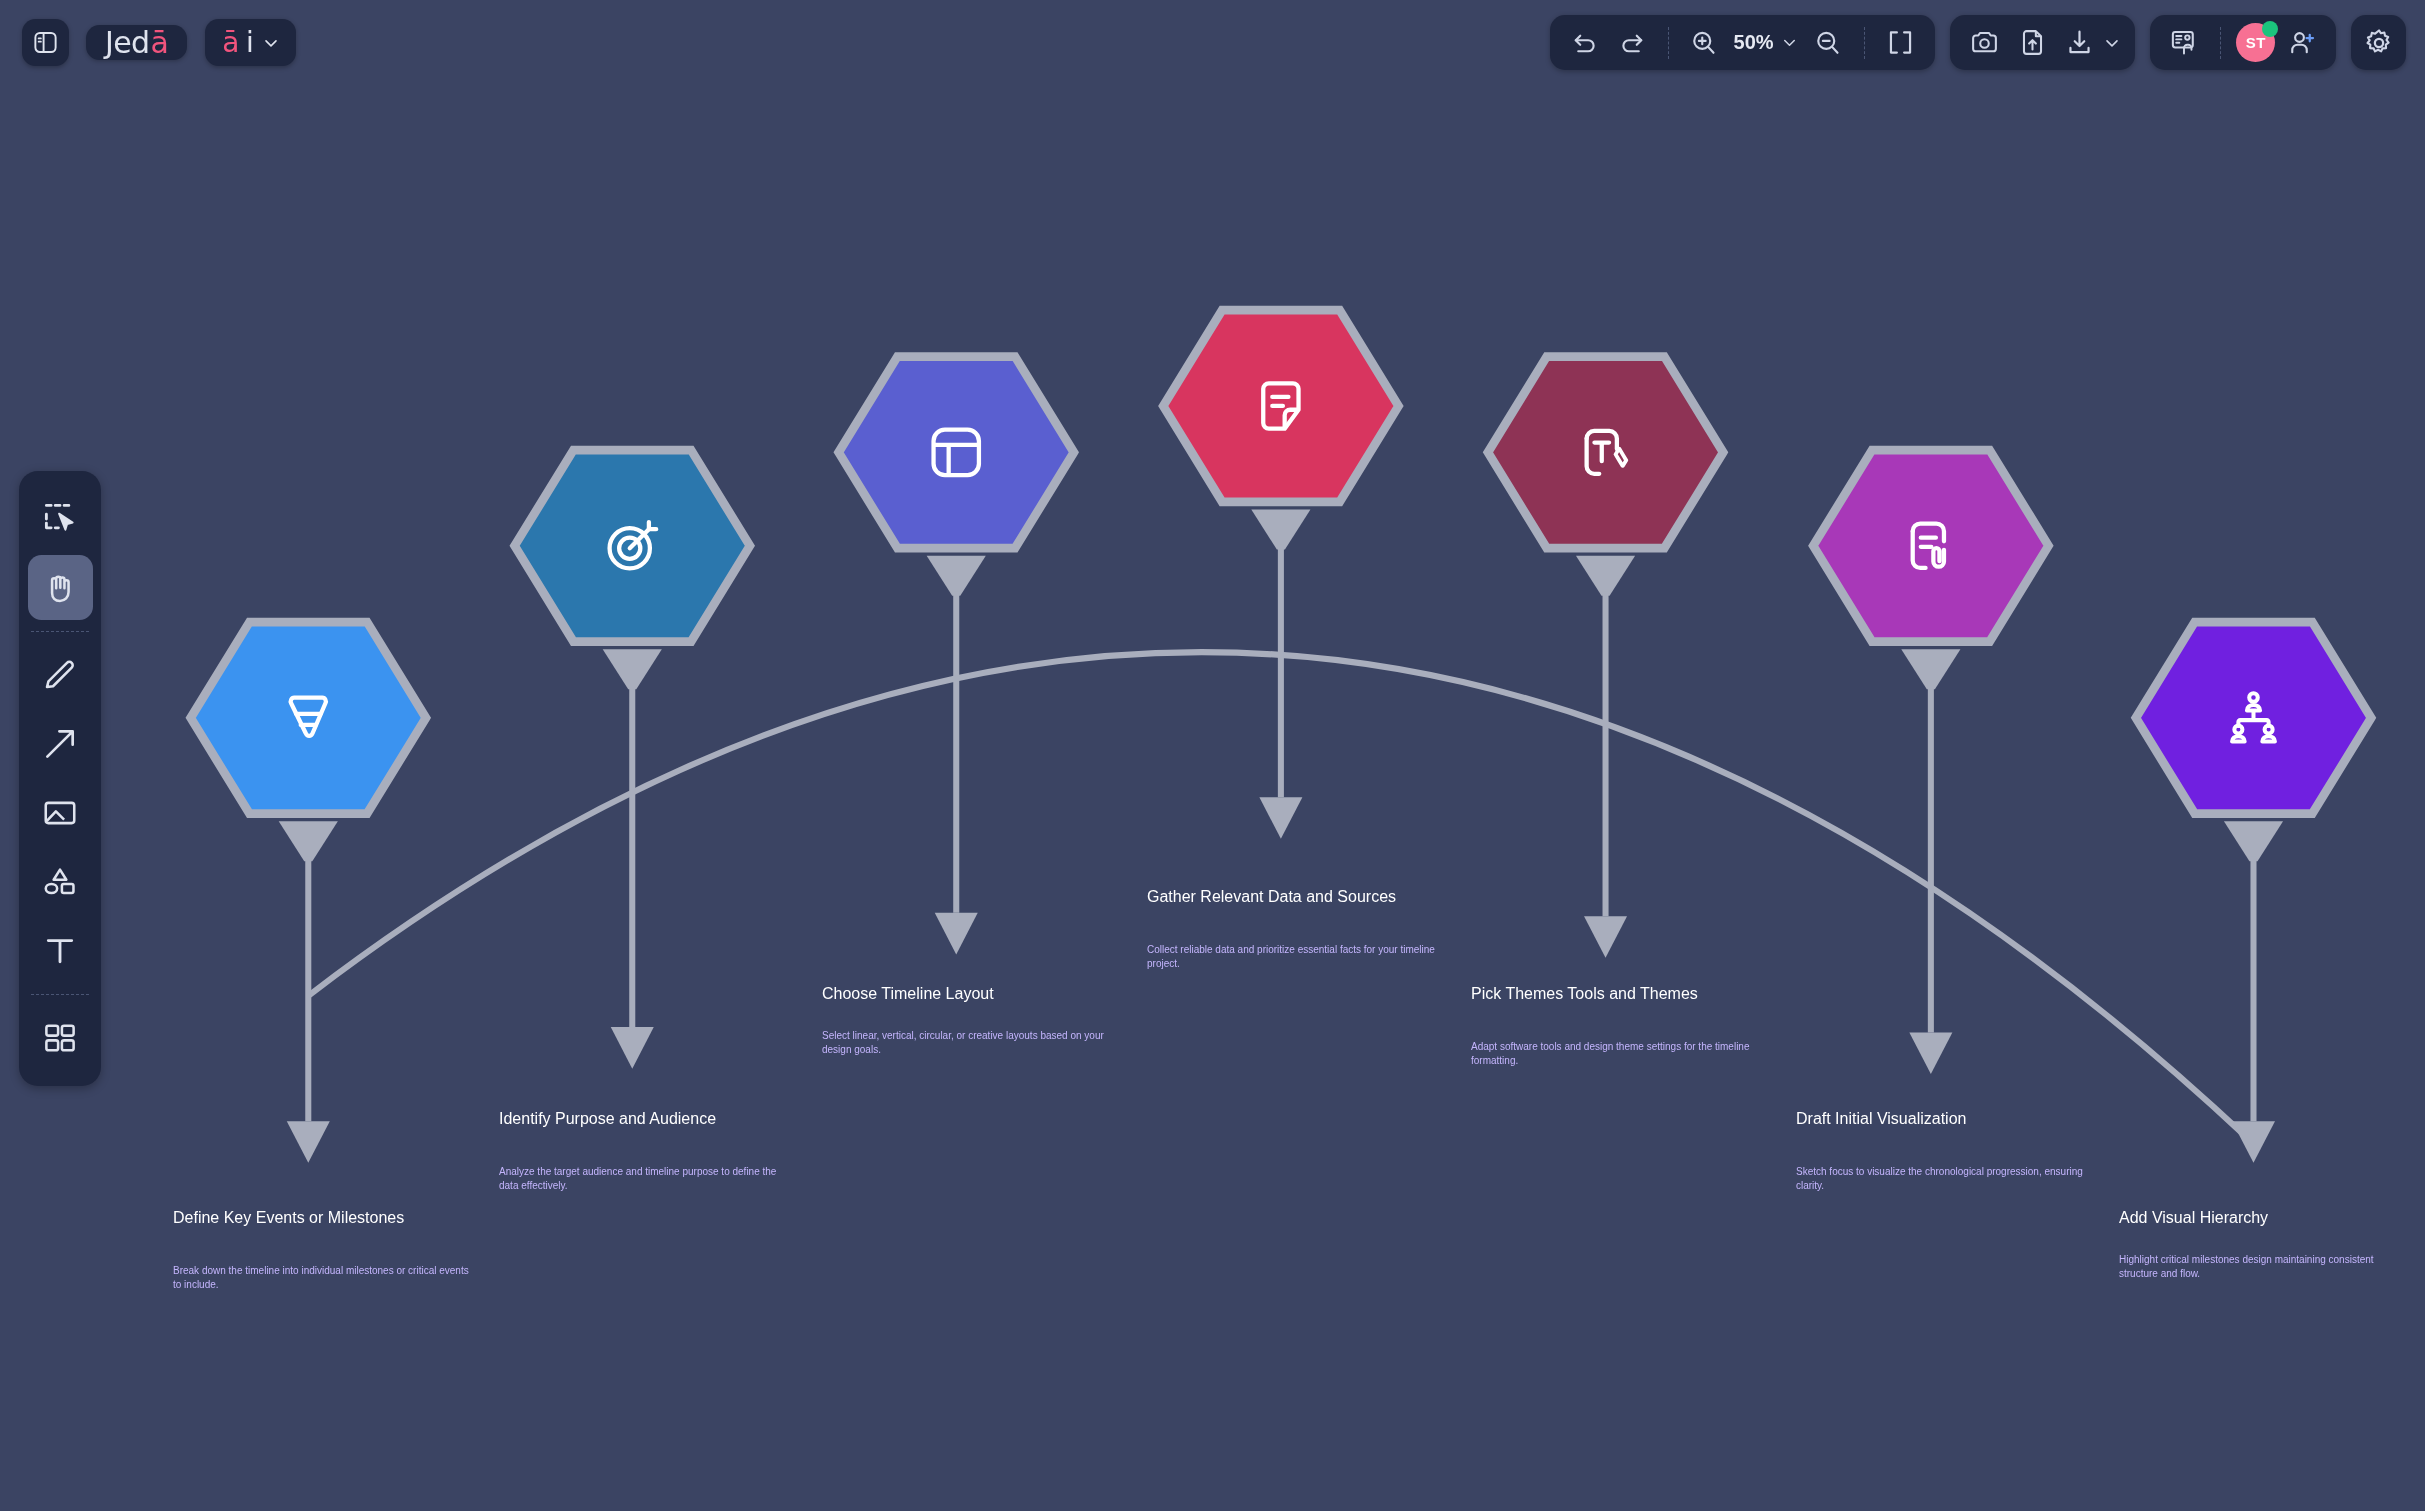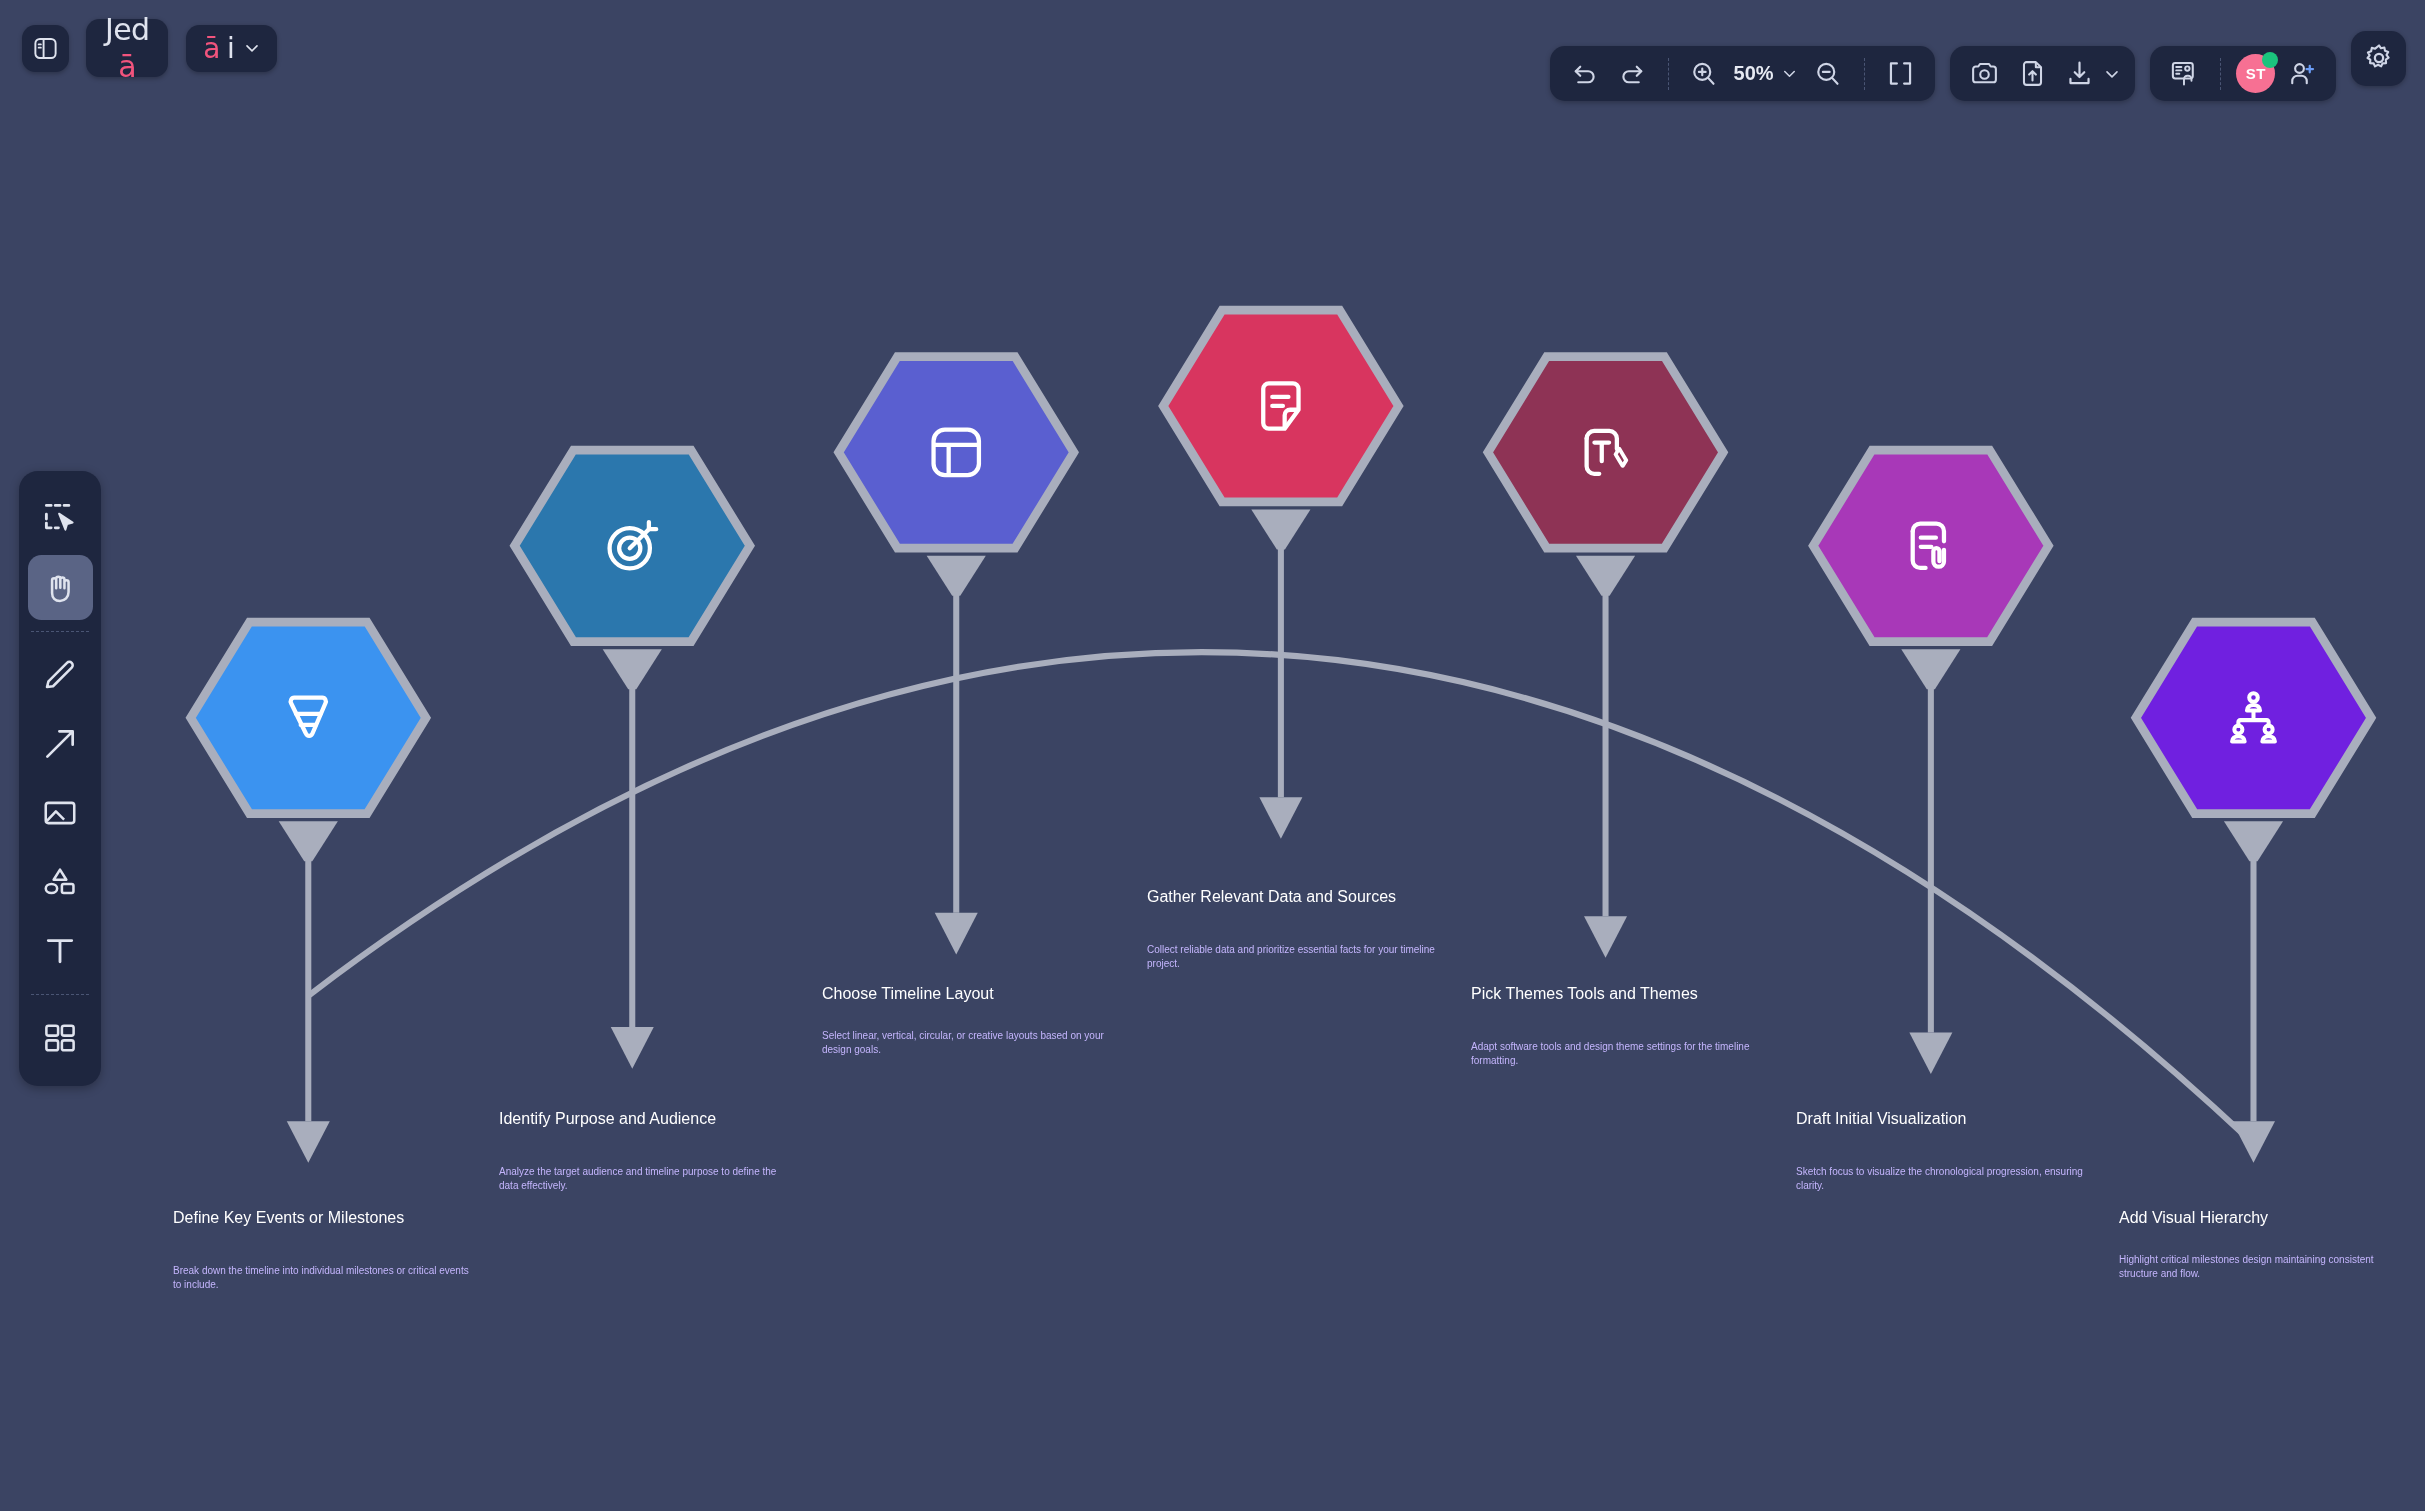--- a/index.html
+++ b/index.html
@@ -17,39 +17,38 @@
     position: absolute; top: 19px; left: 21.5px;
     display: flex; align-items: center; gap: 17.5px; z-index: 40;
   }
   .chip {
     background: #1e263f;
     border-radius: 13.4px;
     display: flex; align-items: center; justify-content: center;
     box-shadow: 0 1.3px 4px rgba(0,0,0,.25);
   }
   .sq-chip { width: 47px; height: 47px; border-radius: 13.4px; }
-  .logo-chip { height: 58px; padding: 0 19px; gap: 1.3px; flex-direction: column; }
+  .logo-chip { height: 35px; padding: 0 19px; gap: 1.3px; }
   .logo-text {
     font-size: 30px; color: #dfe3ee; letter-spacing: -0.7px;
     font-family: "DejaVu Sans", sans-serif; font-weight: 400;
   }
   .logo-accent { color: #f2547d; }
   .ai-chip { height: 47px; padding: 0 15px 0 17.5px; gap: 6.7px; }
   .ai-text { font-size: 28px; color: #f2547d; font-family: "DejaVu Sans", sans-serif; }
   .ai-i { font-size: 28px; color: #dfe3ee; font-family: "DejaVu Sans", sans-serif; }
 
   .topbar-right {
     position: absolute; top: 15px; right: 20px;
     display: flex; align-items: center; gap: 15px; z-index: 40;
   }
   .group {
     background: #1e263f; border-radius: 15px; height: 55px;
     display: flex; align-items: center; padding: 0 13.4px; gap: 5.4px;
     box-shadow: 0 1.3px 5.4px rgba(0,0,0,.25);
-    margin-top: 31px;
   }
   .tb-btn {
     width: 42px; height: 42px; border-radius: 9.4px;
     display: flex; align-items: center; justify-content: center;
     cursor: pointer; background: transparent; border: none;
   }
   .divider-v { width: 0; height: 32px; border-left: 1.3px dashed #4a5574; margin: 0 9.4px; }
   .zoom-level {
     color: #e6e9f2; font-size: 20px; font-weight: bold;
     padding: 0 2.7px; display: flex; align-items: center; gap: 6.7px; cursor: pointer;

